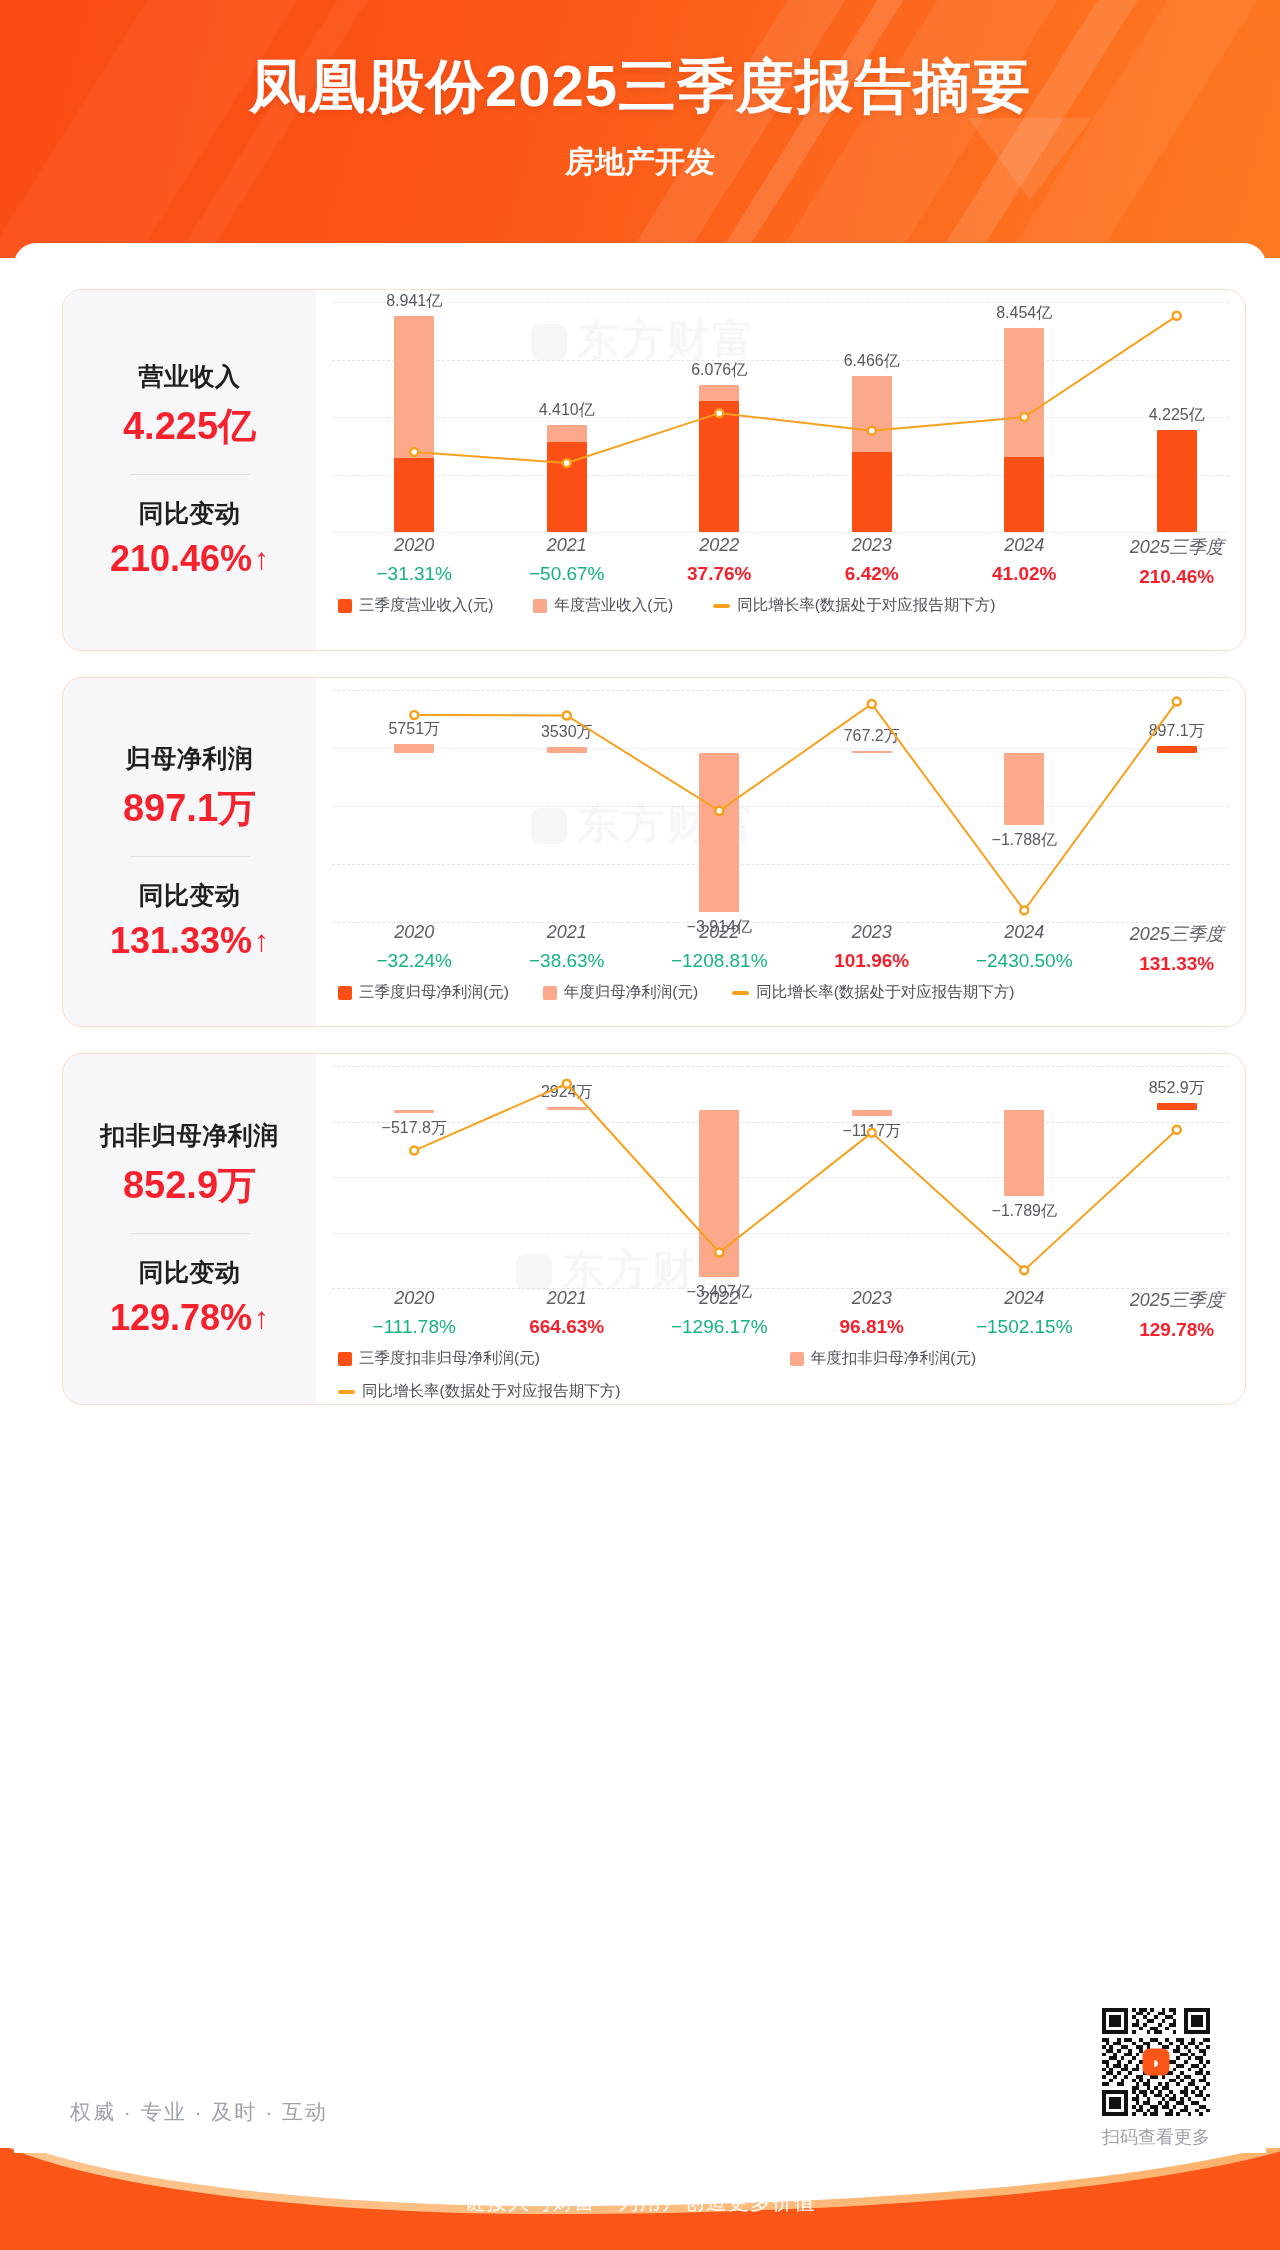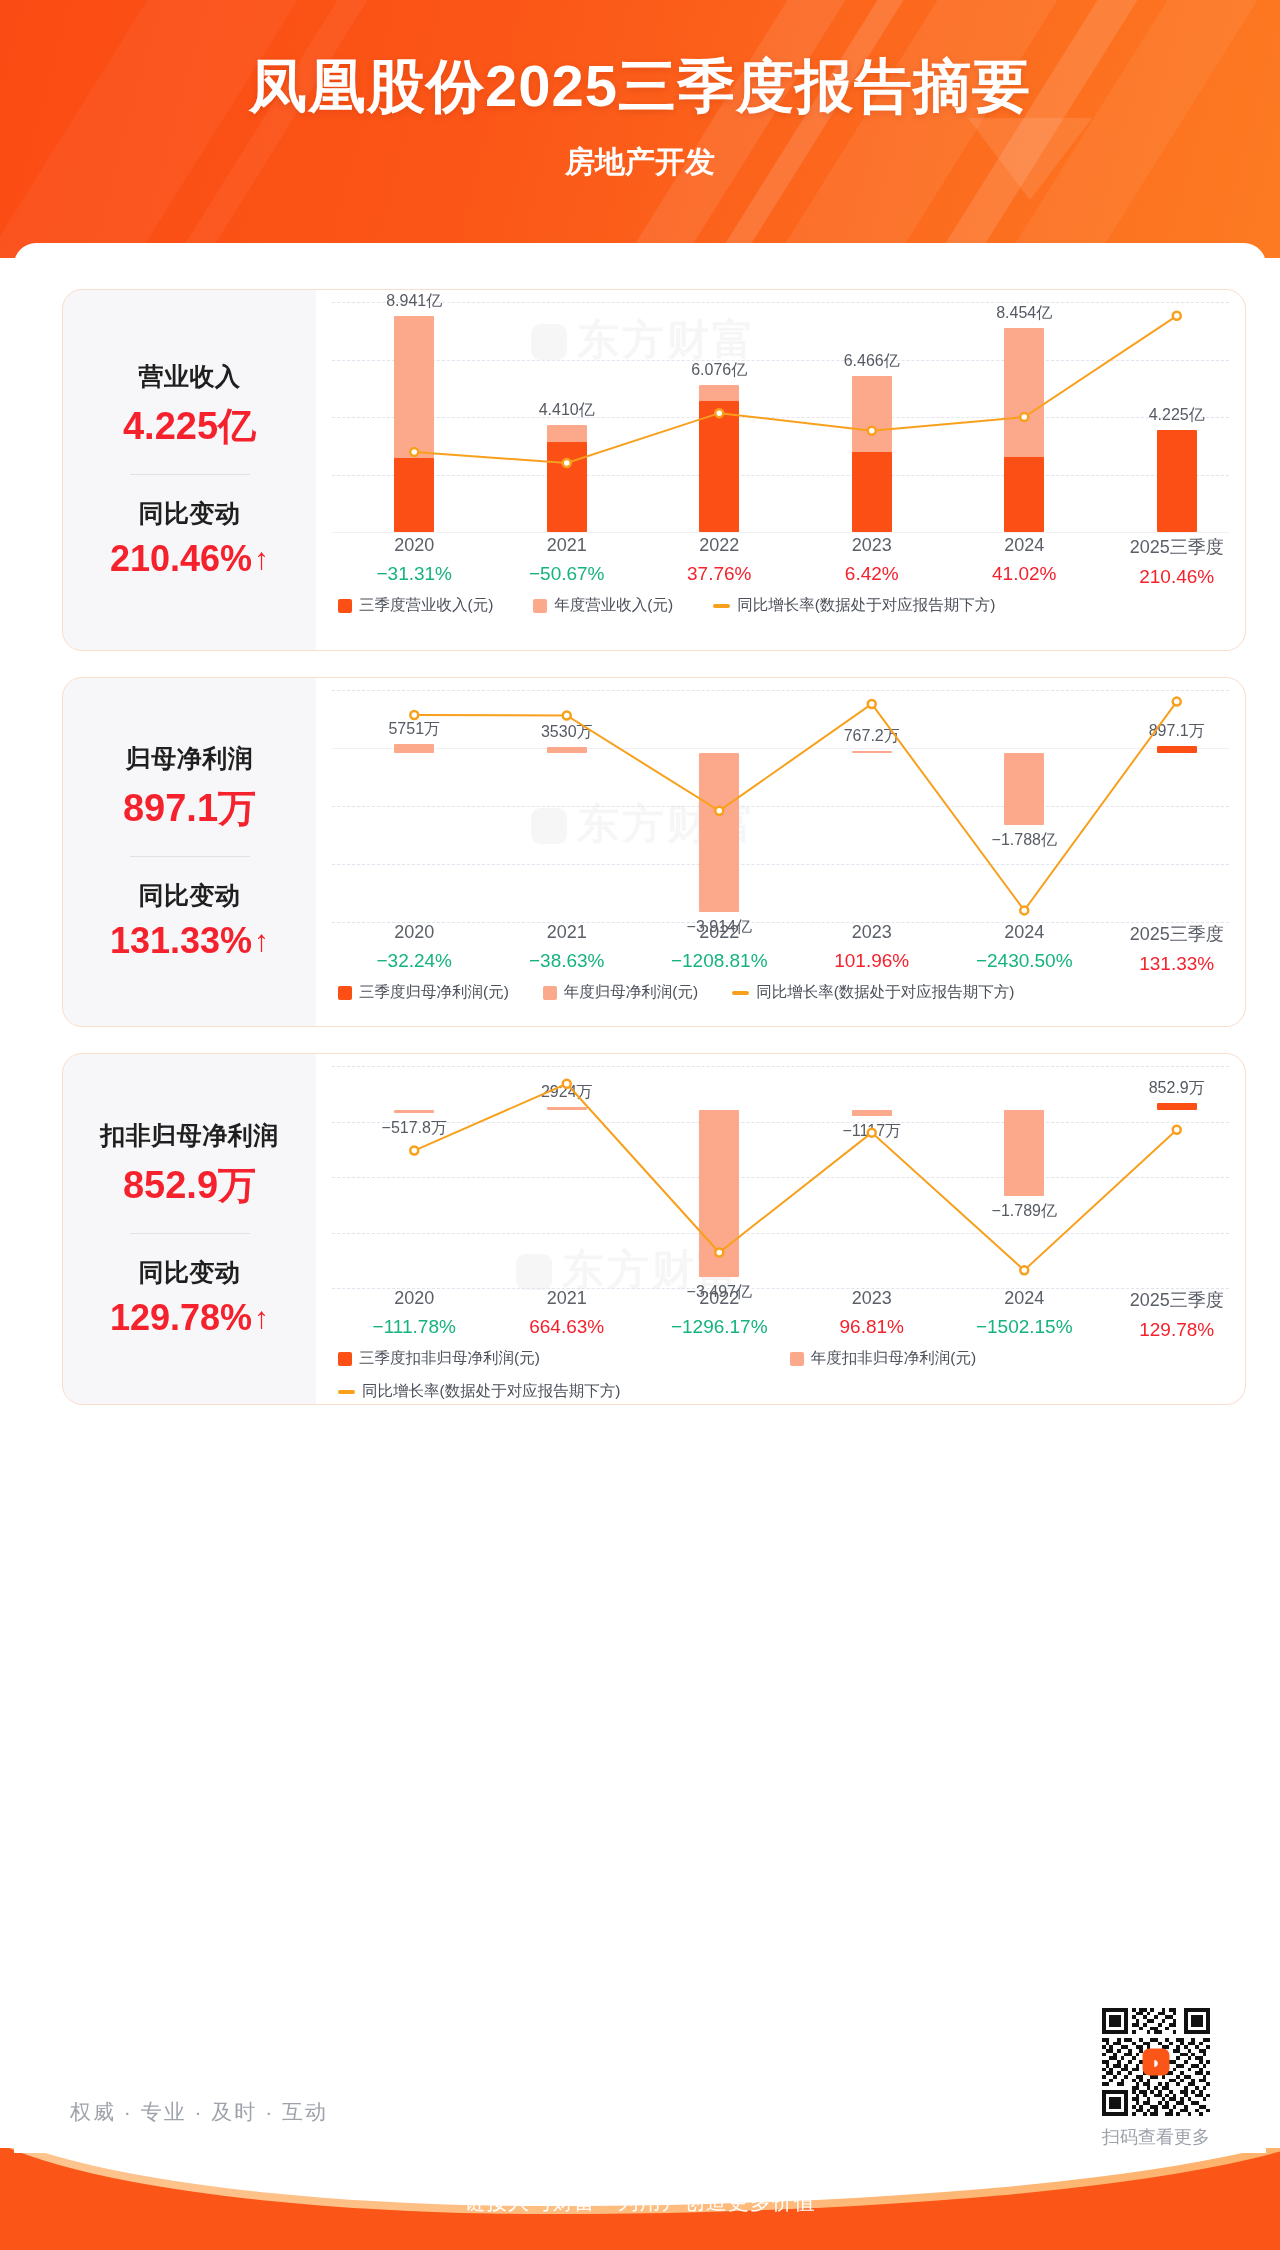--- a/index.html
+++ b/index.html
@@ -97,23 +97,23 @@
   .bar-label  { position: absolute; font-size: 16px; color: #555a63; white-space: nowrap; }
 
   .wm { position: absolute; font-size: 42px; font-weight: bold; color: rgba(0,0,0,0.035);
         letter-spacing: 3px; pointer-events:none; user-select:none; }
   .wm-mark { display:inline-block; width:36px;height:36px;border-radius:9px;
              background: rgba(0,0,0,0.035); margin-right:10px; vertical-align:-6px; }
 
   
   .axis { position: absolute; left: 0; right: 0; display: flex; }
   .axis-col { flex: 1; text-align: center; }
-  .axis-year { font-size: 18px; color: #5b6068; }
+  .axis-year { font-size: 18px; color: #5b6068; font-style: italic; }
   .axis-pct  { font-size: 19px; margin-top: 7px; }
-  .pos { color: #f5222d; }
+  .pos { color: #f5222d; font-weight: bold; }
   .neg { color: #16b37f; }
 
   .legend { position: absolute; display: flex; align-items: center; }
   .lg-item { display: flex; align-items: center; font-size: 15.5px; color: #4b5059; white-space: nowrap; }
   .sw-box  { width: 14px; height: 14px; border-radius: 2px; margin-right: 7px; }
   .sw-dark { background: #fb4f16; }
   .sw-lite { background: #fca98b; }
   .sw-line { width: 17px; height: 4px; border-radius: 2px; background: #f8a01c; margin-right: 7px; }
 
   

